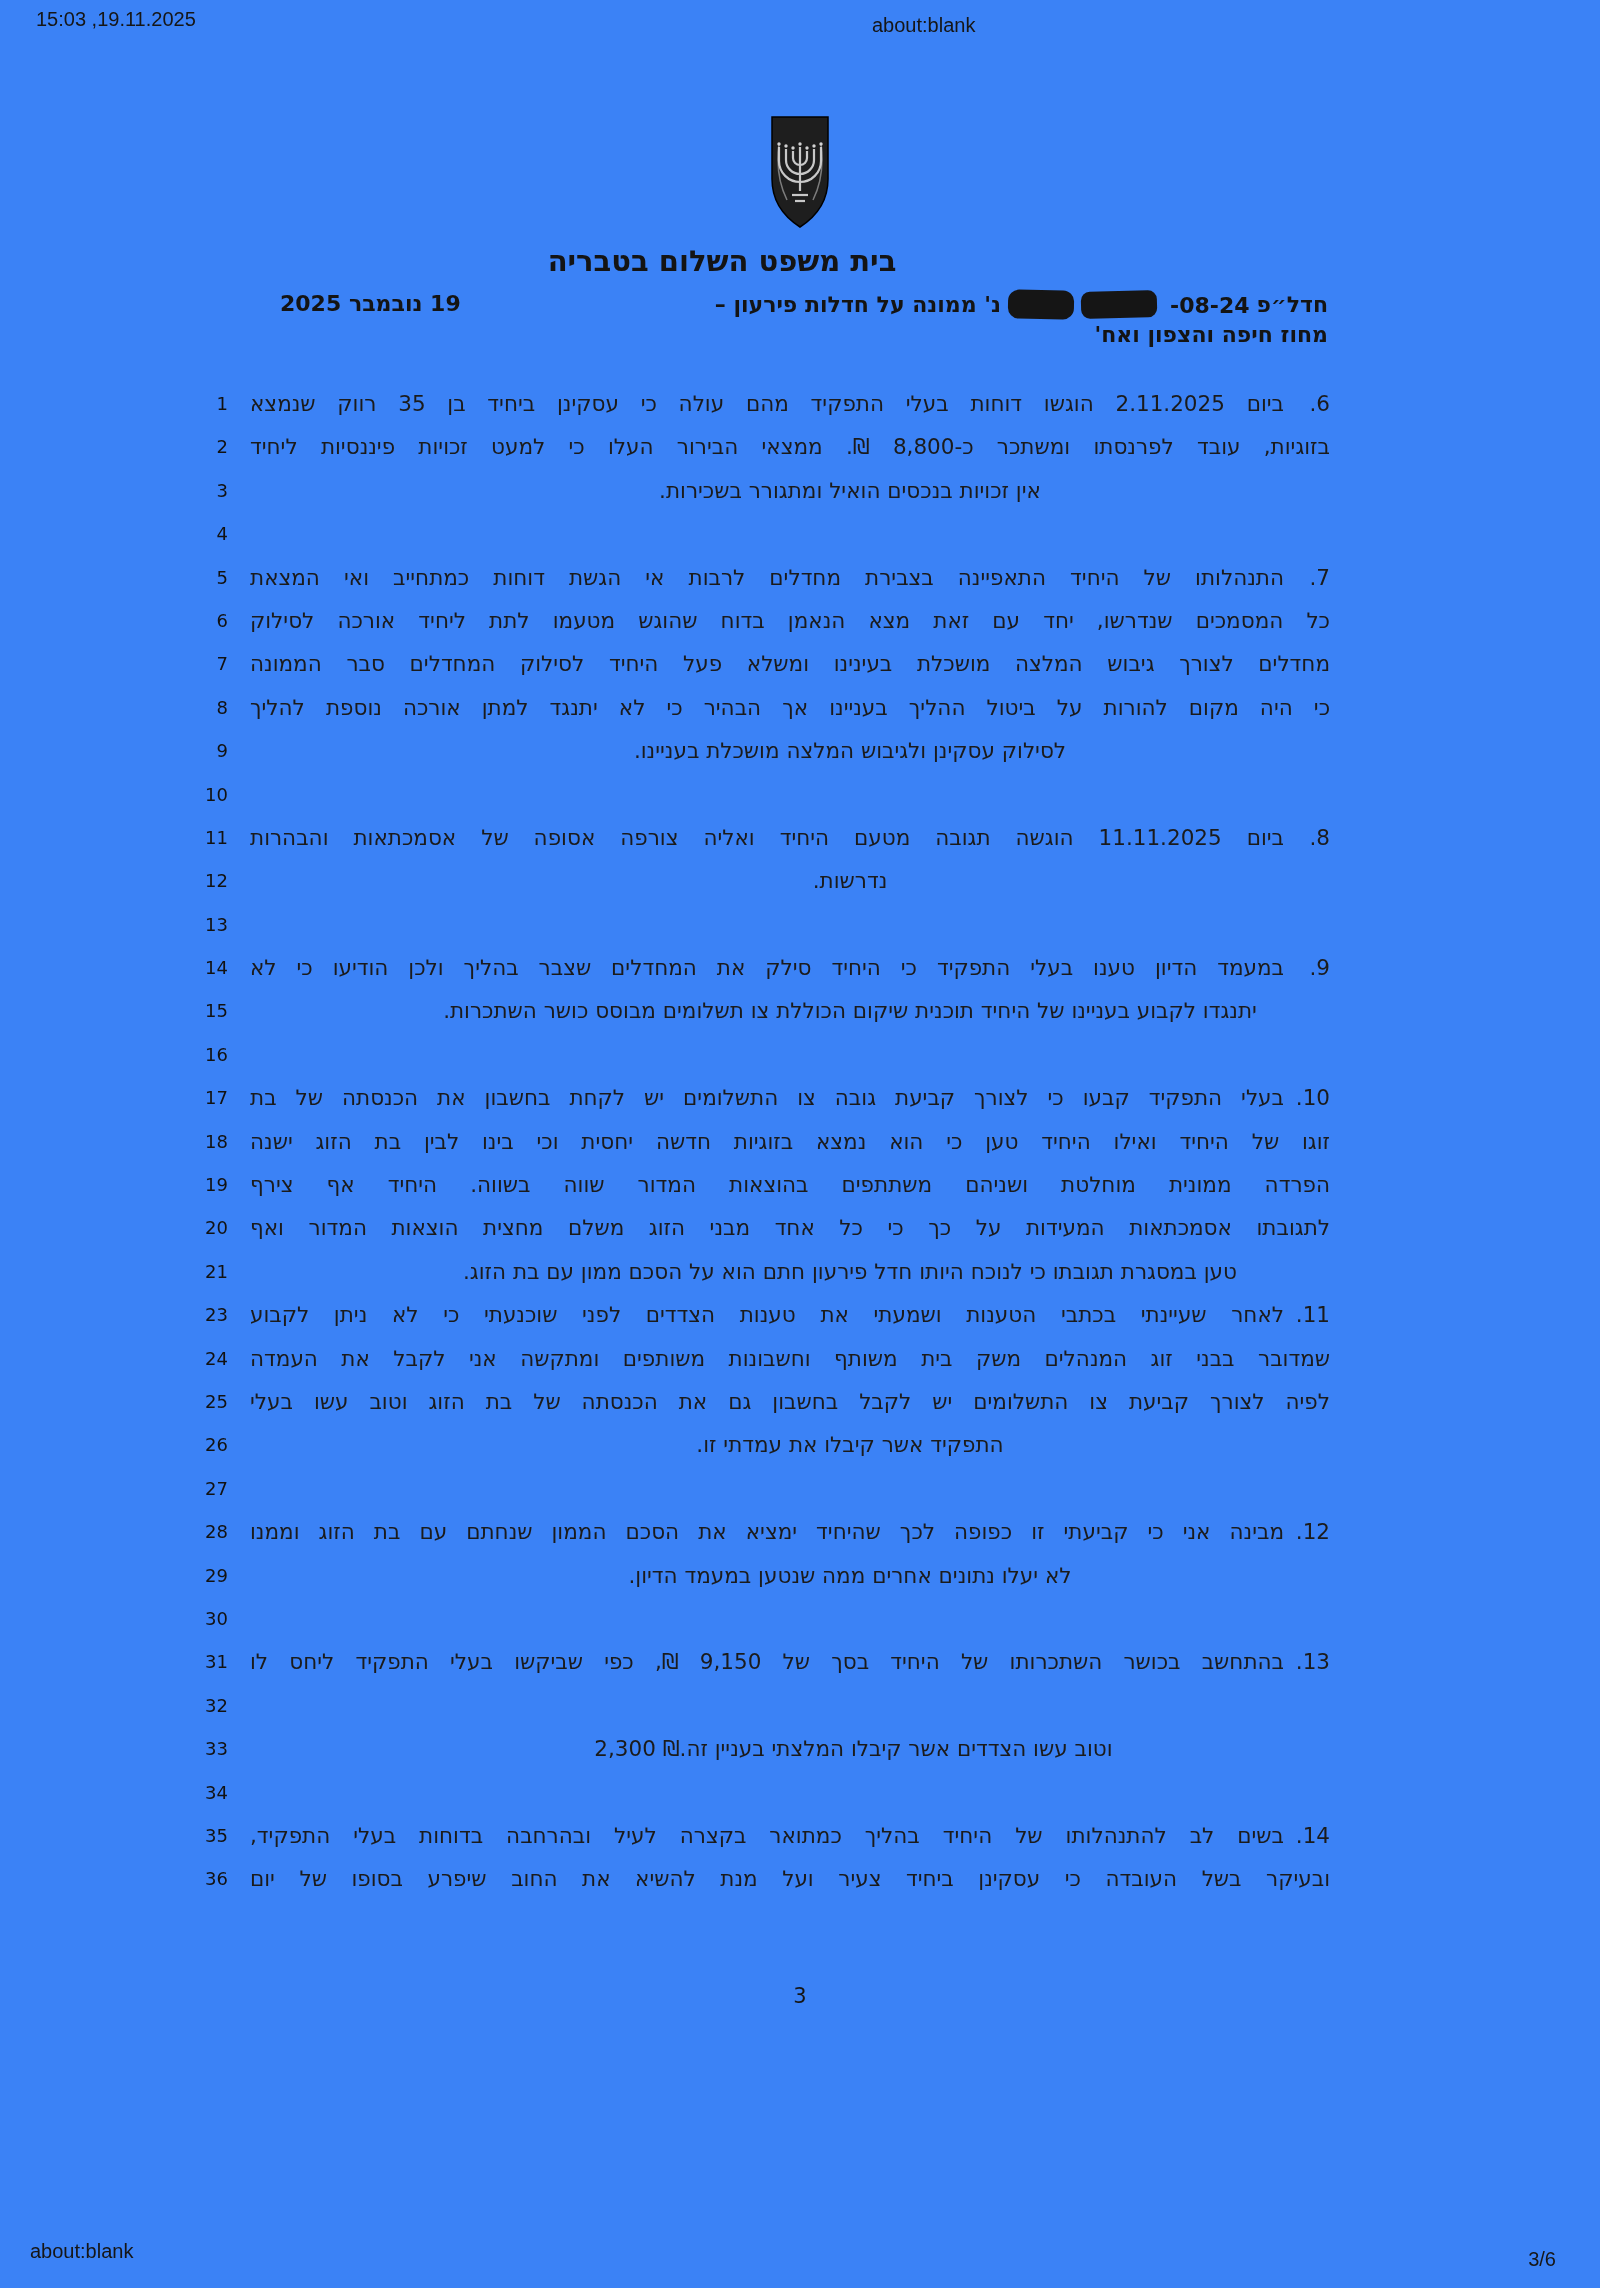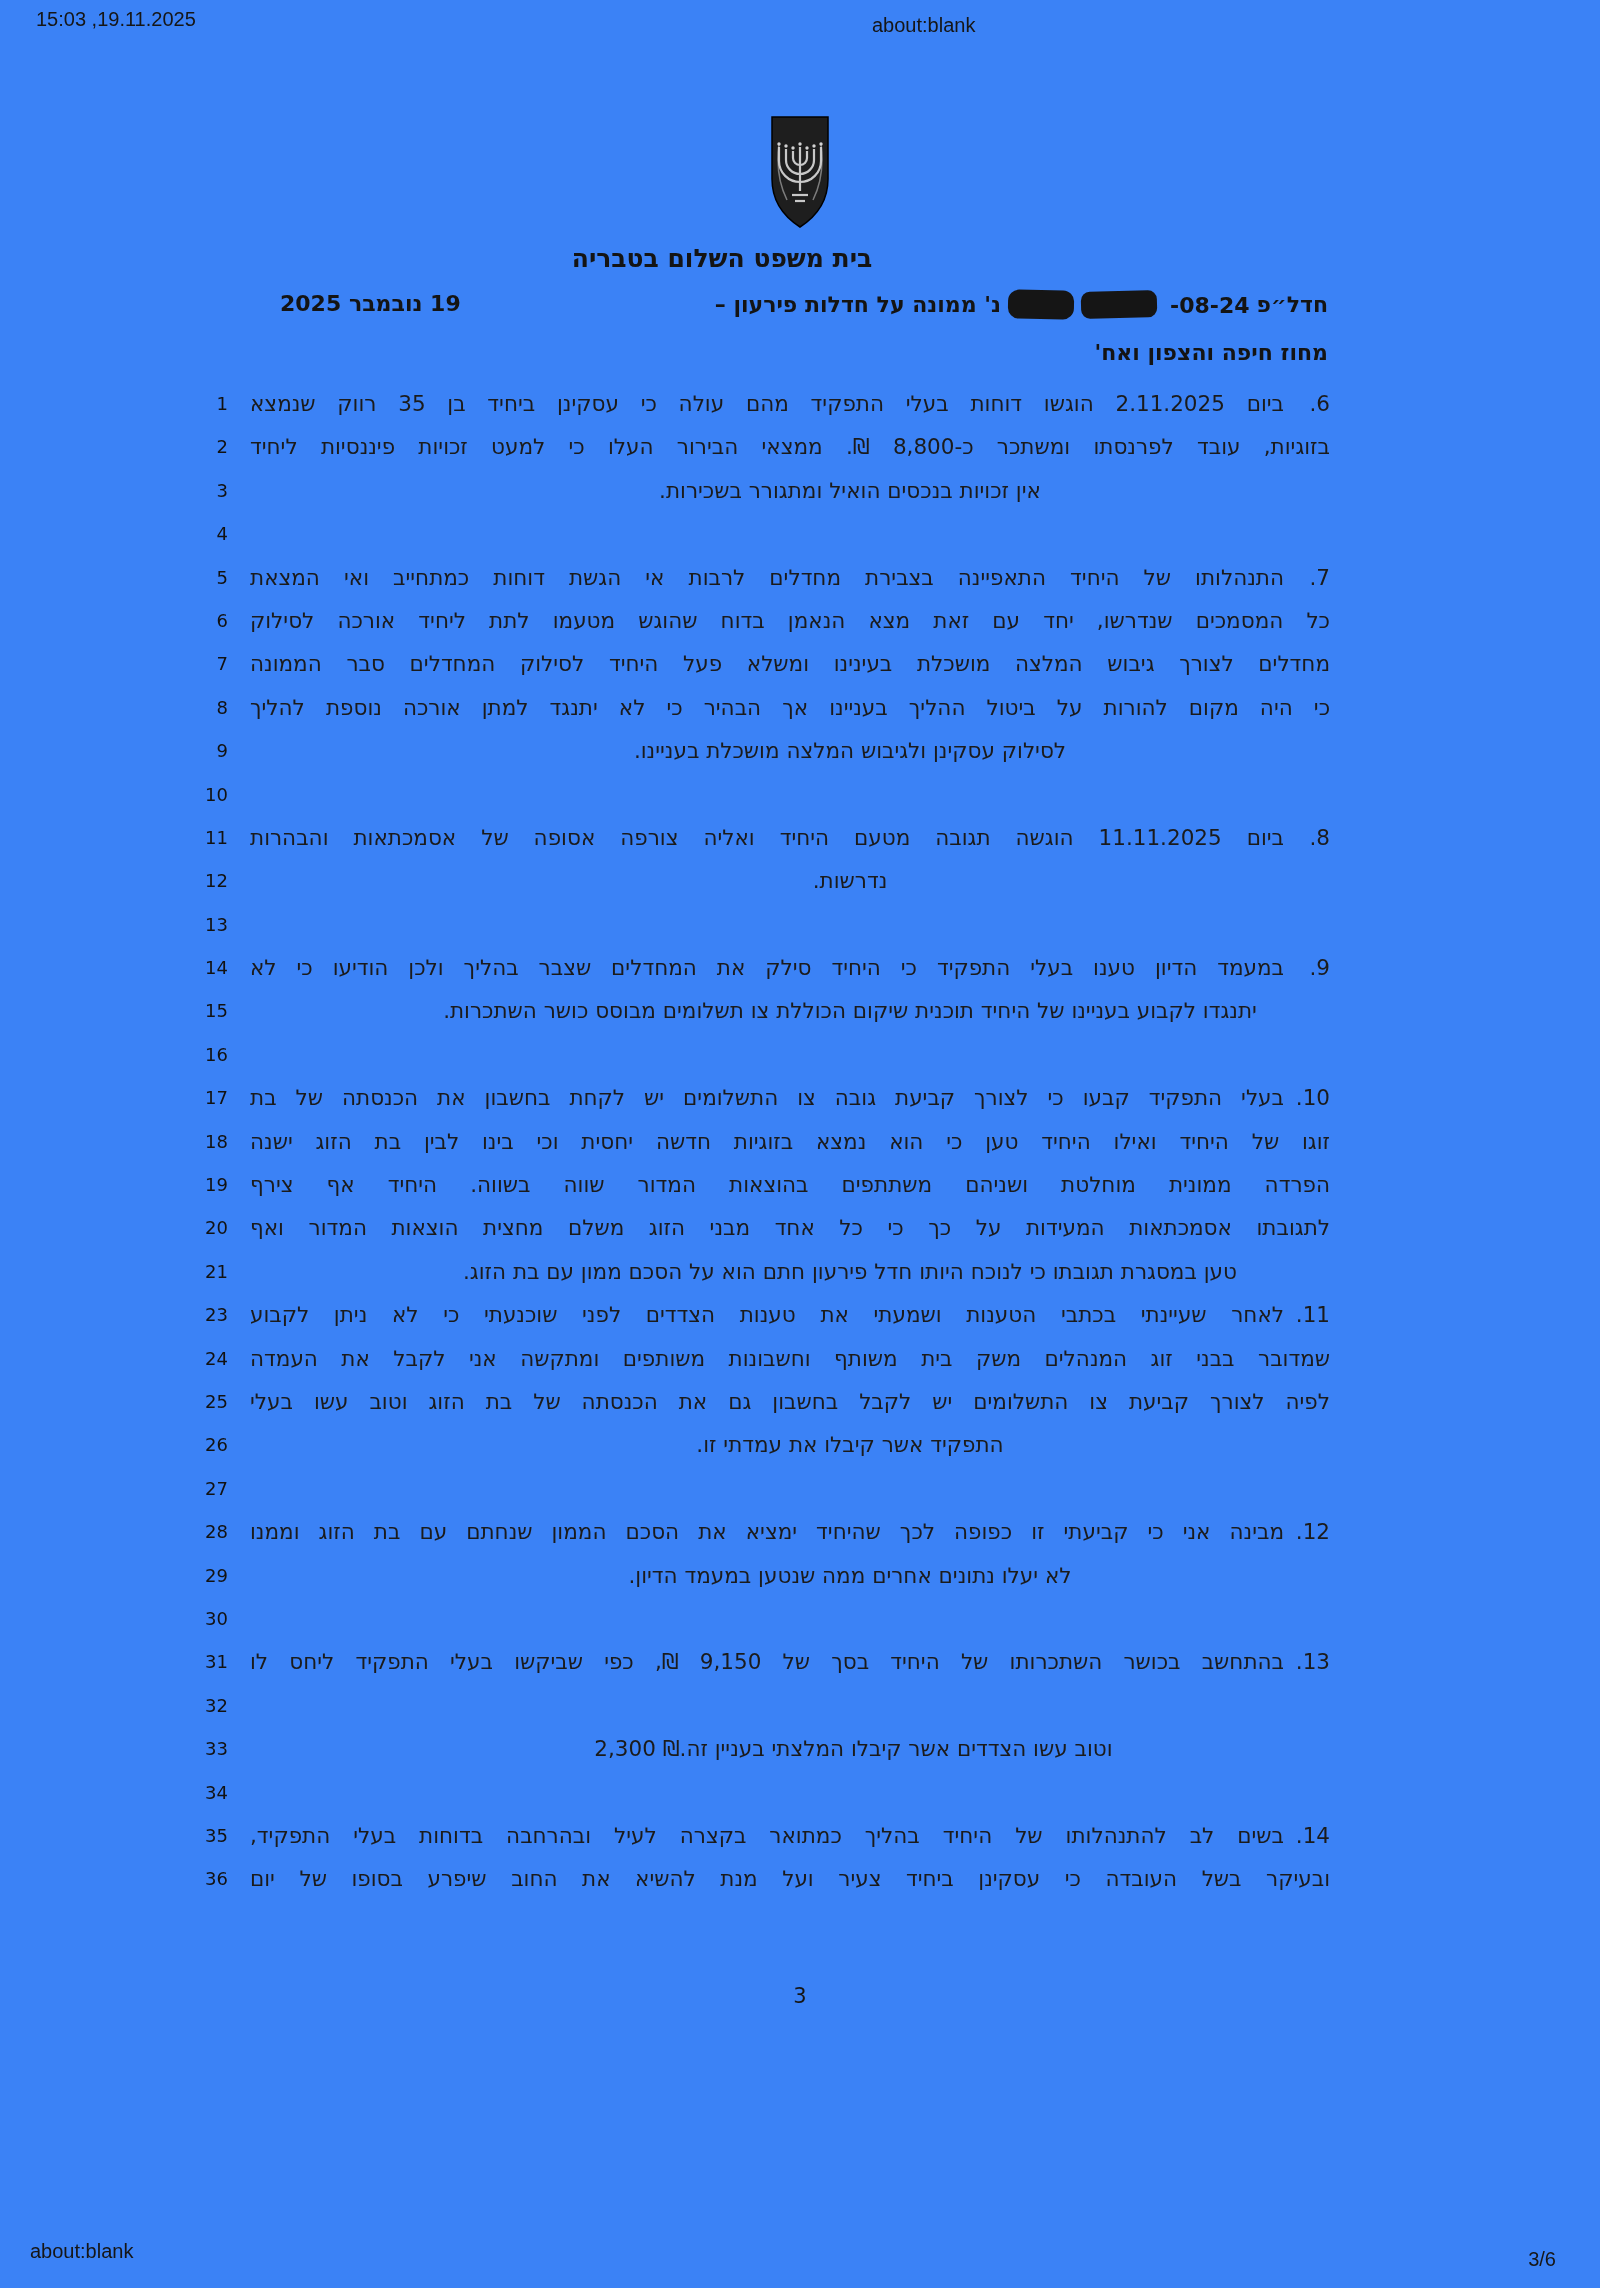--- a/index.html
+++ b/index.html
@@ -28,33 +28,33 @@
     position:absolute;right:44px;top:2248px;
     font-family:"Liberation Sans",sans-serif;font-size:20px;color:#161616;
   }
 
   
   .emblem{position:absolute;left:766px;top:114px;width:68px;height:118px;}
 
   
   .court-title{
     position:absolute;top:244px;left:0;width:1444px;text-align:center;
-    font-size:25px;font-weight:bold;color:#141414;
+    font-size:29px;font-weight:bold;color:#141414;
   }
   .case-block{
     position:absolute;top:290px;left:270px;right:272px;
     direction:rtl;font-size:22px;font-weight:bold;color:#141414;
   }
   .case-line1{display:flex;direction:rtl;align-items:center;gap:7px;position:relative;}
   .case-num{direction:ltr;display:flex;align-items:flex-end;gap:13px;}
   .redaction{background:#151515;display:inline-block;}
   .red-1{width:76px;height:27px;border-radius:9px;transform:rotate(-1.5deg);}
   .red-2{width:66px;height:29px;border-radius:11px;transform:rotate(1deg);}
   .case-date{position:absolute;left:10px;top:1px;direction:rtl;white-space:nowrap;}
-  .case-line2{margin-top:21px;text-align:right;}
+  .case-line2{margin-top:3px;text-align:right;}
 
   
   .doc-body{position:absolute;top:382px;left:0;right:0;}
   .line{display:flex;height:43.4px;line-height:43.4px;}
   .line-num{flex:0 0 228px;text-align:right;font-size:18px;color:#121212;}
   .line-body{
     flex:1;margin-left:22px;margin-right:270px;
     display:flex;direction:rtl;font-size:21.5px;color:#1b1b1b;
   }
   .para-num{flex:0 0 46px;}

